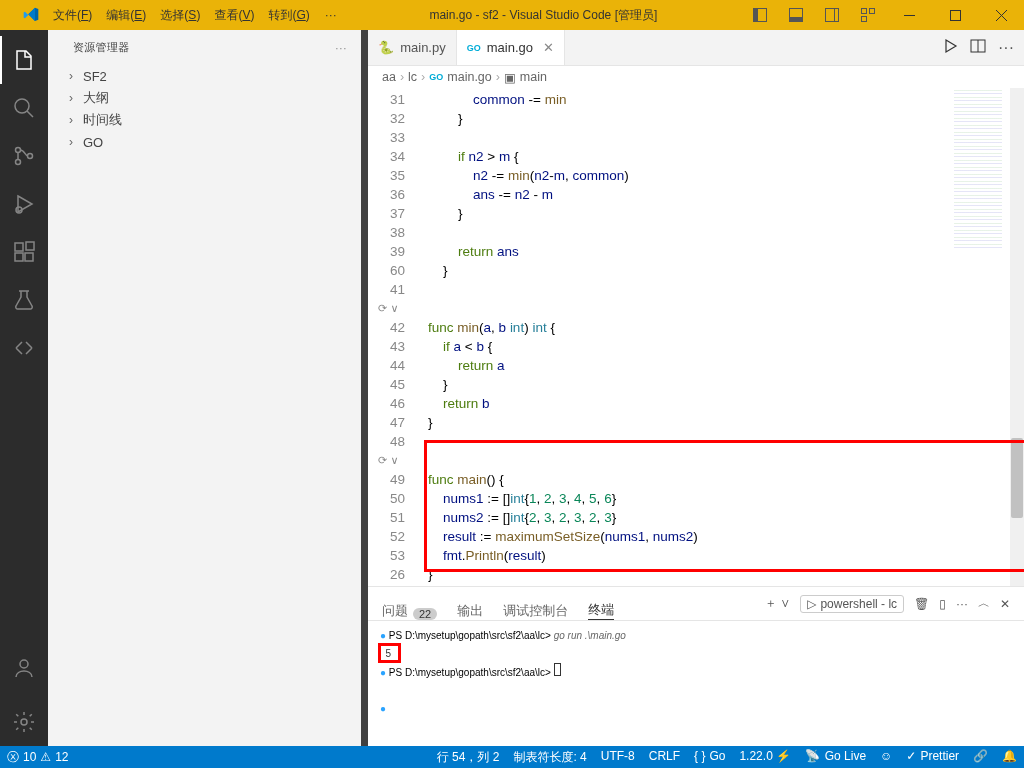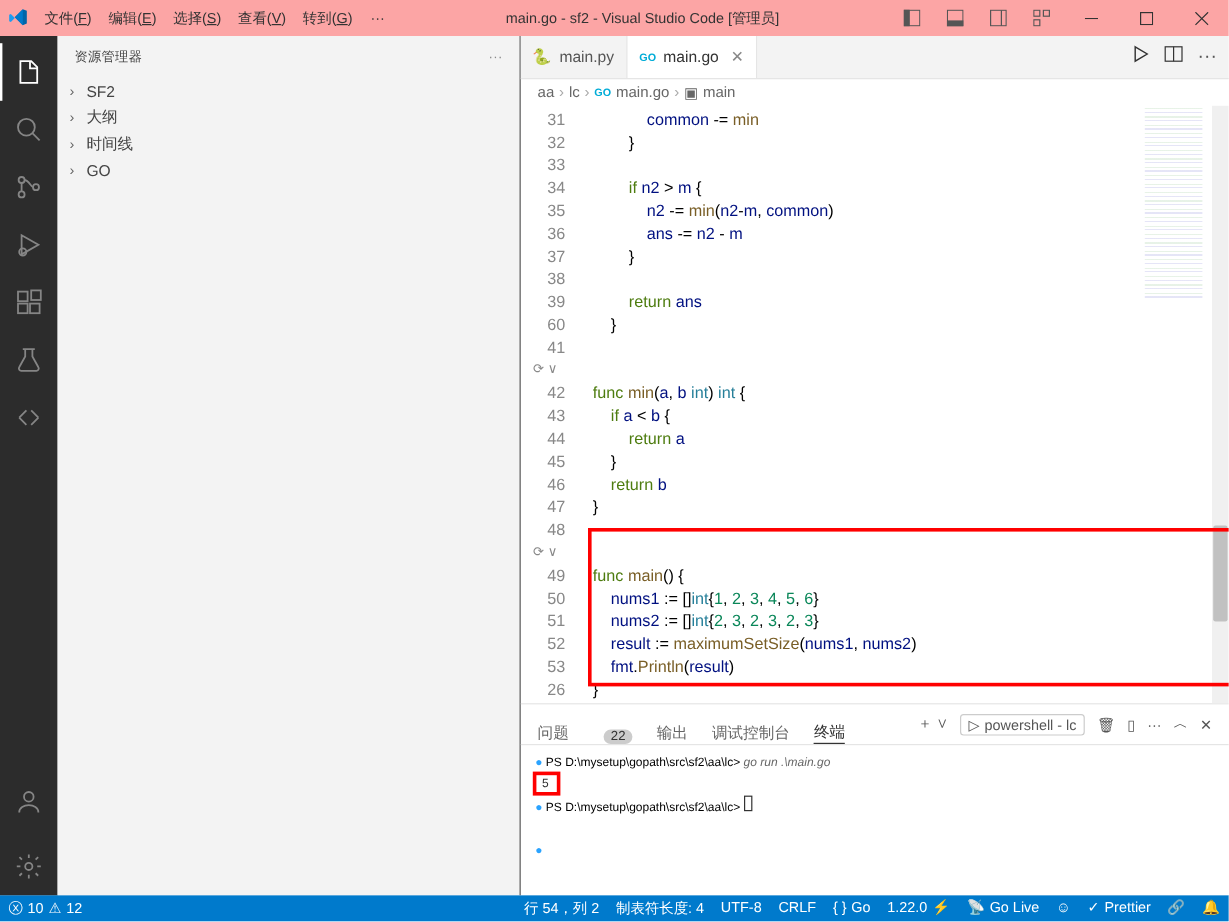--- a/index.html
+++ b/index.html
@@ -1,32 +1,32 @@
 <!DOCTYPE html>
 <html><head>
 <meta charset="utf-8">
 <style>
 * { margin:0; padding:0; box-sizing:border-box; font-family:"Segoe UI",-apple-system,sans-serif; }
 html,body { width:1024px; height:768px; overflow:hidden; background:#fff; }
-.titlebar { height:30px; background:#fca5a5; display:flex; align-items:center; font-size:12px; color:#333; }
+.titlebar { height:30px; background:#eab308; display:flex; align-items:center; font-size:12px; color:#333;padding-left:16px; }
 .titlebar .vscode-icon { width:30px; display:flex; justify-content:center; }
 .titlebar .menu-item { padding:0 7px; cursor:default; }
 .titlebar .menu-item .u { text-decoration:underline; }
 .titlebar .dots { padding:0 8px; }
 .titlebar .spacer { flex:1; text-align:center; color:#333; }
 .titlebar .win-controls { display:flex; align-items:center; }
 .titlebar .win-icon { width:36px; height:30px; display:flex; align-items:center; justify-content:center; }
 .titlebar .sq { width:14px; height:14px; stroke:#555; stroke-width:1; fill:none; }
 .body-row { display:flex; height:716px; }
 .activitybar { width:48px; background:#2c2c2c; display:flex; flex-direction:column; align-items:center; padding-top:6px; }
 .activitybar .aicon { width:48px; height:48px; display:flex; align-items:center; justify-content:center; color:#858585; position:relative; }
 .activitybar .aicon.active { color:#fff; }
 .activitybar .aicon.active::before { content:""; position:absolute; left:0; top:0; bottom:0; width:2px; background:#fff; }
 .activitybar .bottom { margin-top:auto; margin-bottom:6px; }
-.sidebar { width:386px; background:#f3f3f3; border-right:1px solid #404040; font-size:13px; color:#444; }
+.sidebar { width:320px; background:#f3f3f3; border-right:7px solid #404040; font-size:13px; color:#444;padding-left:11px; }
 .sidebar-header { height:35px; display:flex; align-items:center; padding:0 14px; font-size:11px; letter-spacing:0.3px; }
 .sidebar-header .sph { flex:1; }
 .sidebar-header .ell { color:#888; }
 .tree-item { height:22px; display:flex; align-items:center; padding-left:10px; cursor:default; }
 .tree-item .chev { width:14px; color:#666; font-size:12px; }
 .editor-area { flex:1; display:flex; flex-direction:column; background:#fff; position:relative; }
 .tabs-row { height:36px; background:#f3f3f3; display:flex; align-items:stretch; border-bottom:1px solid #e5e5e5; }
 .tab { display:flex; align-items:center; padding:0 10px; font-size:13px; color:#555; border-right:1px solid #e5e5e5; gap:6px; }
 .tab.active { background:#fff; color:#333; }
 .tab .close { color:#888; font-size:13px; margin-left:4px; }
@@ -39,21 +39,21 @@
 .k { color:#4d7c0f; } .t { color:#267f99; } .n { color:#098658; } .f { color:#795e26; } .s { color:#001080; }
 .minimap { position:absolute; right:22px; top:2px; width:48px; height:160px; background:repeating-linear-gradient(to bottom,#d4e8d4 0 1px,transparent 1px 3px,#d0d0f0 3px 4px,transparent 4px 7px); opacity:0.55; }
 .editor-scrollbar { position:absolute; right:0; top:0; width:14px; height:100%; background:#f0f0f0; }
 .editor-scrollbar .thumb { position:absolute; right:1px; width:12px; top:350px; height:80px; background:#c1c1c1; border-radius:2px; }
 .red-box { position:absolute; border:3px solid #ff0000; pointer-events:none; }
 .red-box.code-box { left:56px; top:352px; width:710px; height:132px; }
 .panel { height:160px; border-top:1px solid #e5e5e5; display:flex; flex-direction:column; font-size:13px; }
 .panel-tabs { height:34px; display:flex; align-items:center; padding:0 14px; gap:20px; color:#666; border-bottom:1px solid #e5e5e5; }
 .panel-tabs .ptab { display:flex; align-items:flex-end; gap:5px; height:100%; }
 .panel-tabs .ptab.active { color:#333; border-bottom:1px solid #333; }
-.panel-tabs .badge { background:#ccc; color:#333; border-radius:9px; padding:0 6px; font-size:11px;margin-left:24px; }
+.panel-tabs .badge { background:#ccc; color:#333; border-radius:9px; padding:0 6px; font-size:11px; }
 .panel-tabs .right { margin-left:auto; display:flex; align-items:center; gap:10px; color:#555; font-size:12px; }
 .panel-tabs .right .lbl { border:1px solid #ccc; padding:1px 6px; border-radius:3px; display:flex; align-items:center; gap:4px; }
 .terminal { flex:1; padding:6px 12px; font-family:Consolas,monospace; font-size:10px; color:#333; position:relative; }
 .terminal .line { line-height:18px; }
 .terminal .dot { color:#2aa3ff; }
 .terminal .prompt { color:#000; }
 .terminal .cmd { color:#666; font-style:italic; }
 .terminal .cursor { display:inline-block; width:7px; height:13px; border:1px solid #333; }
 .red-box.out-box { left:10px; top:22px; width:23px; height:20px; }
 .statusbar { height:22px; background:#007acc; color:#fff; display:flex; align-items:center; font-size:12px; }

